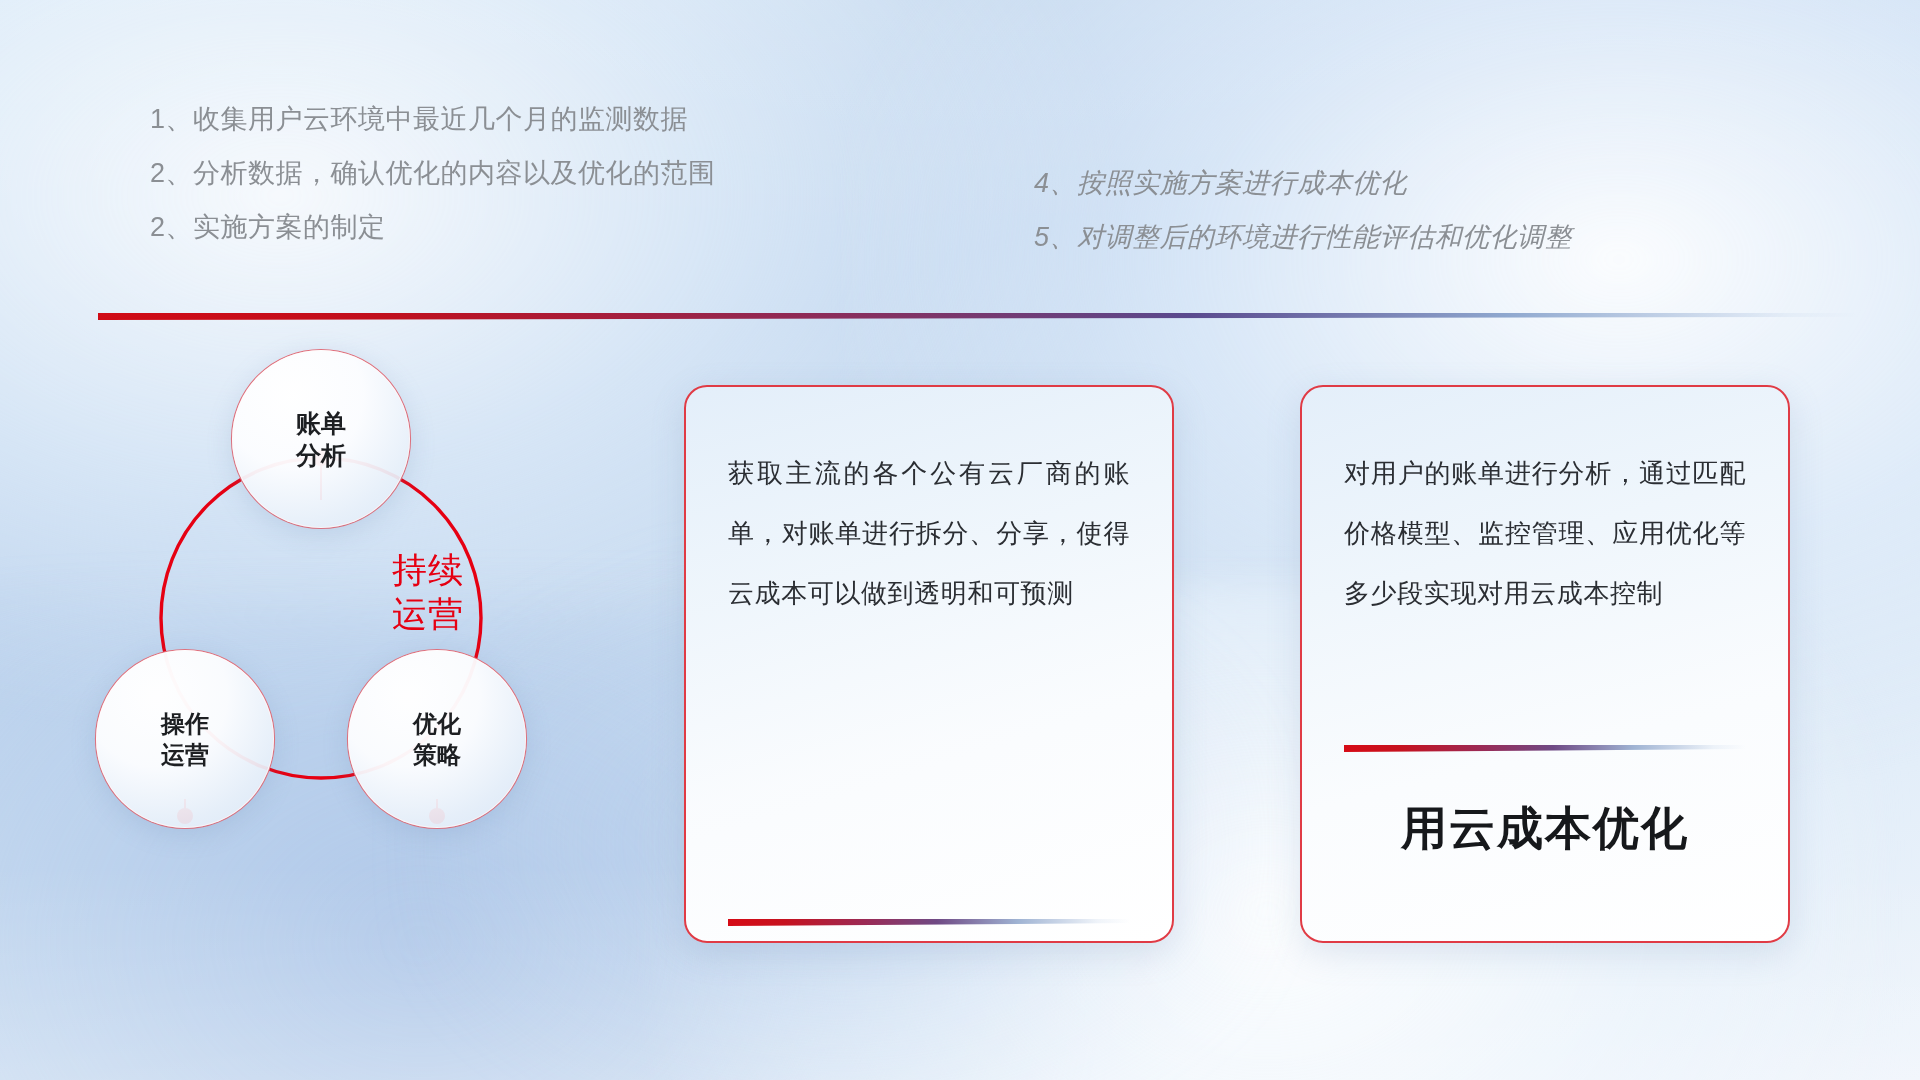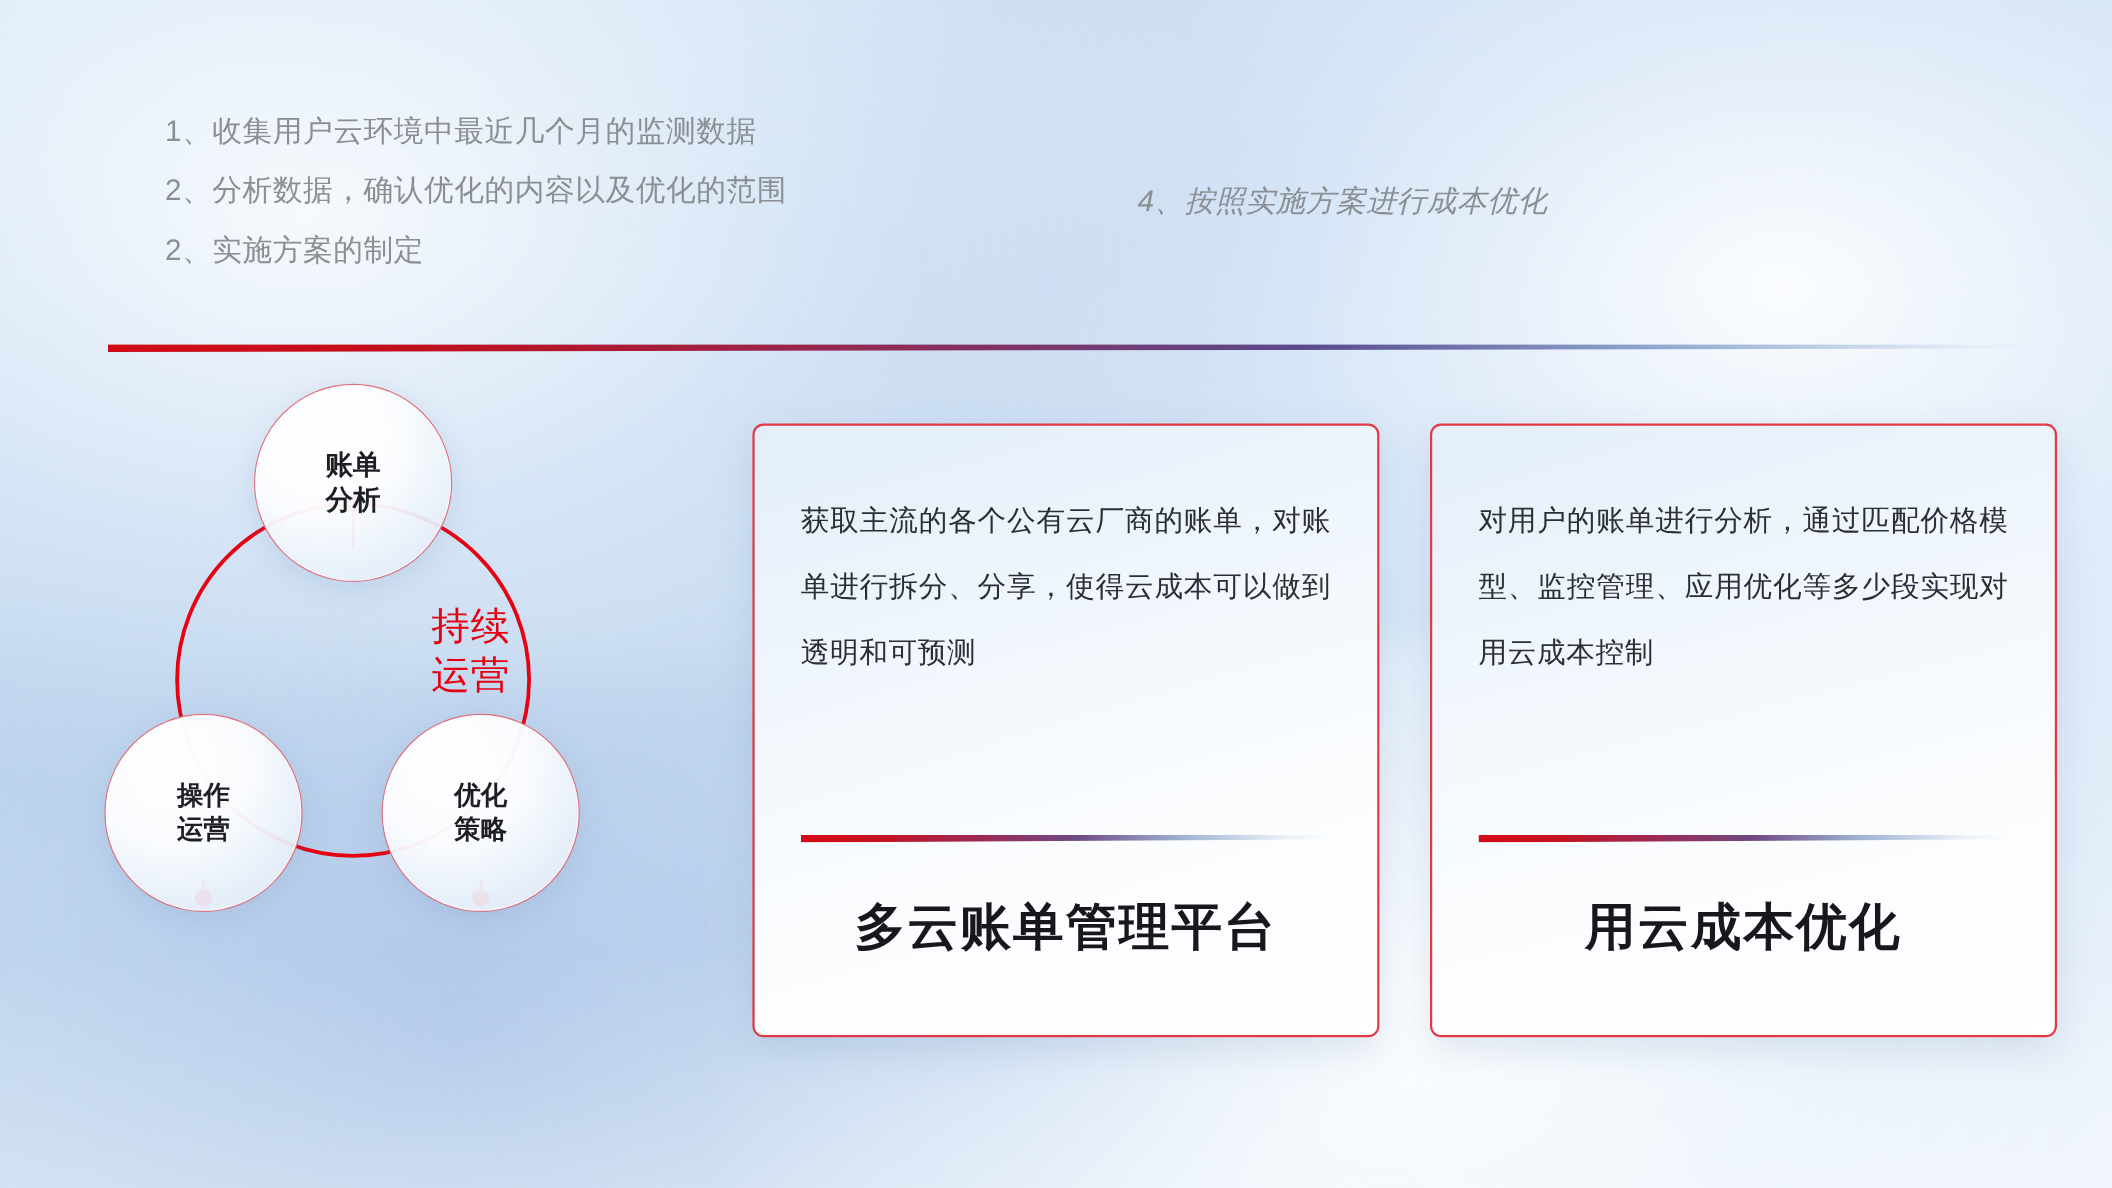--- a/index.html
+++ b/index.html
@@ -154,29 +154,29 @@
     font-weight: normal;
     line-height: 1.25;
     letter-spacing: 1px;
   }
   .center-label span { display: block; }
 
   
   .card {
     position: absolute;
     top: 385px;
-    width: 570px;
+    width: 490px;
     height: 558px;
-    border-radius: 10px;
+    border-radius: 23px;
     border: 2px solid #e03b45;
     background:
       linear-gradient(165deg, rgba(228,239,250,0.96) 0%, rgba(239,246,252,0.97) 30%, rgba(250,252,254,0.99) 62%, rgba(255,255,255,1) 100%);
     box-shadow: 0 10px 34px rgba(110,140,180,0.20);
     box-sizing: border-box;
-    padding: 56px 42px 1px 42px;
+    padding: 56px 42px 15px 42px;
     display: flex;
     flex-direction: column;
   }
   .card-1 { left: 684px; }
   .card-2 { left: 1300px; }
 
   .card-body {
     color: #2b2e33;
     font-size: 26px;
     line-height: 60px;
@@ -214,20 +214,21 @@
   <div class="bg-vignette"></div>
 
   <div class="steps steps-left">
     <span class="step-line">1、收集用户云环境中最近几个月的监测数据</span>
     <span class="step-line">2、分析数据，确认优化的内容以及优化的范围</span>
     <span class="step-line">2、实施方案的制定</span>
   </div>
 
   <div class="steps steps-right">
     <span class="step-line">4、按照实施方案进行成本优化</span>
+    <span class="step-line">5、对调整后的环境进行性能评估和优化调整</span>
   </div>
 
   <div class="divider"></div>
 
   <div class="venn">
 
     <svg width="540" height="570" viewBox="0 0 540 570">
       <circle cx="225" cy="268" r="160" fill="none" stroke="#e60012" stroke-width="3.4"></circle>
       <circle cx="225" cy="89" r="89" fill="none" stroke="#e8707a" stroke-width="2.2"></circle>
       <circle cx="89" cy="389" r="89" fill="none" stroke="#e8707a" stroke-width="2.2"></circle>
@@ -263,21 +264,20 @@
 
     <div class="center-label">
       <span>持续</span>
       <span>运营</span>
     </div>
   </div>
 
   <div class="card card-1">
     <div class="card-body">获取主流的各个公有云厂商的账单，对账单进行拆分、分享，使得云成本可以做到透明和可预测</div>
     <div class="card-rule"></div>
-    <div class="card-title">多云账单管理平台</div>
   </div>
 
   <div class="card card-2">
     <div class="card-body">对用户的账单进行分析，通过匹配价格模型、监控管理、应用优化等多少段实现对用云成本控制</div>
     <div class="card-rule"></div>
     <div class="card-title">用云成本优化</div>
   </div>
 
 </div>
 

